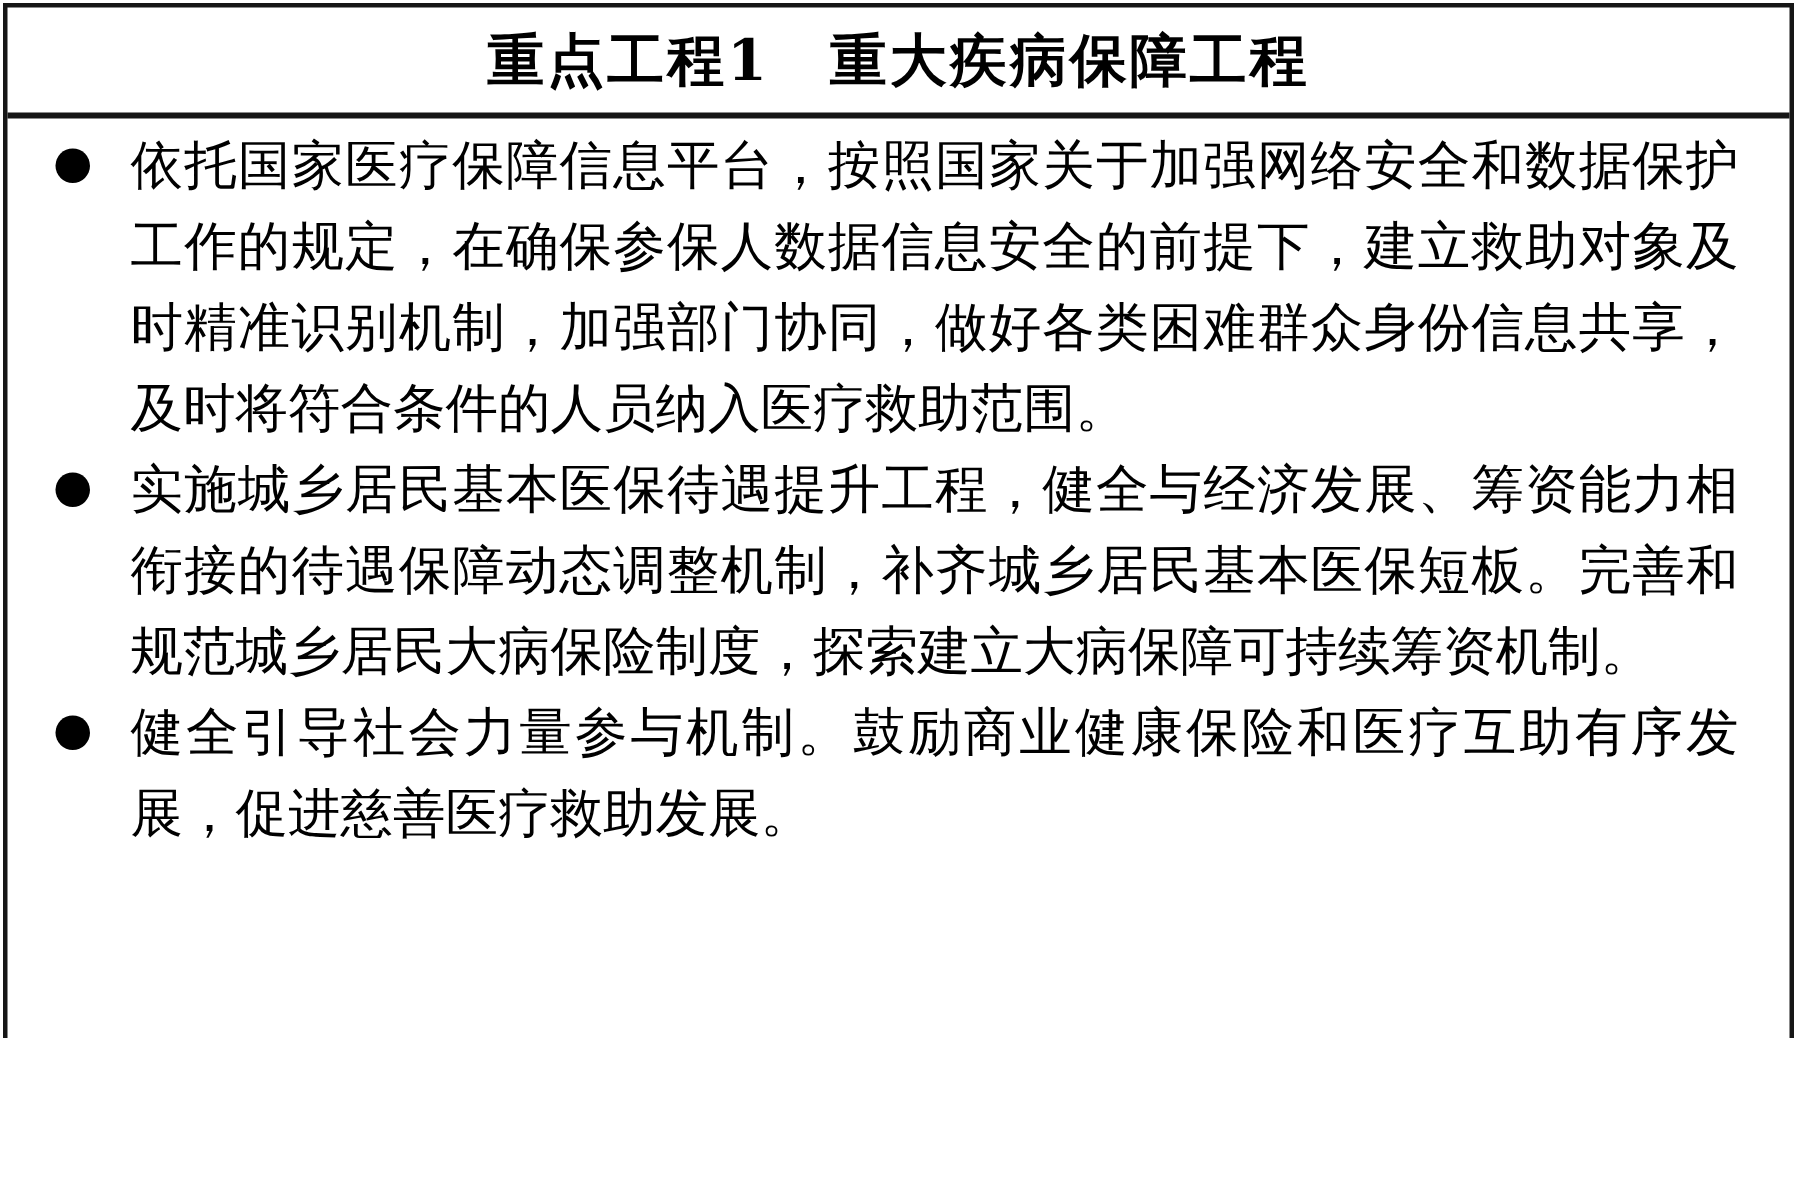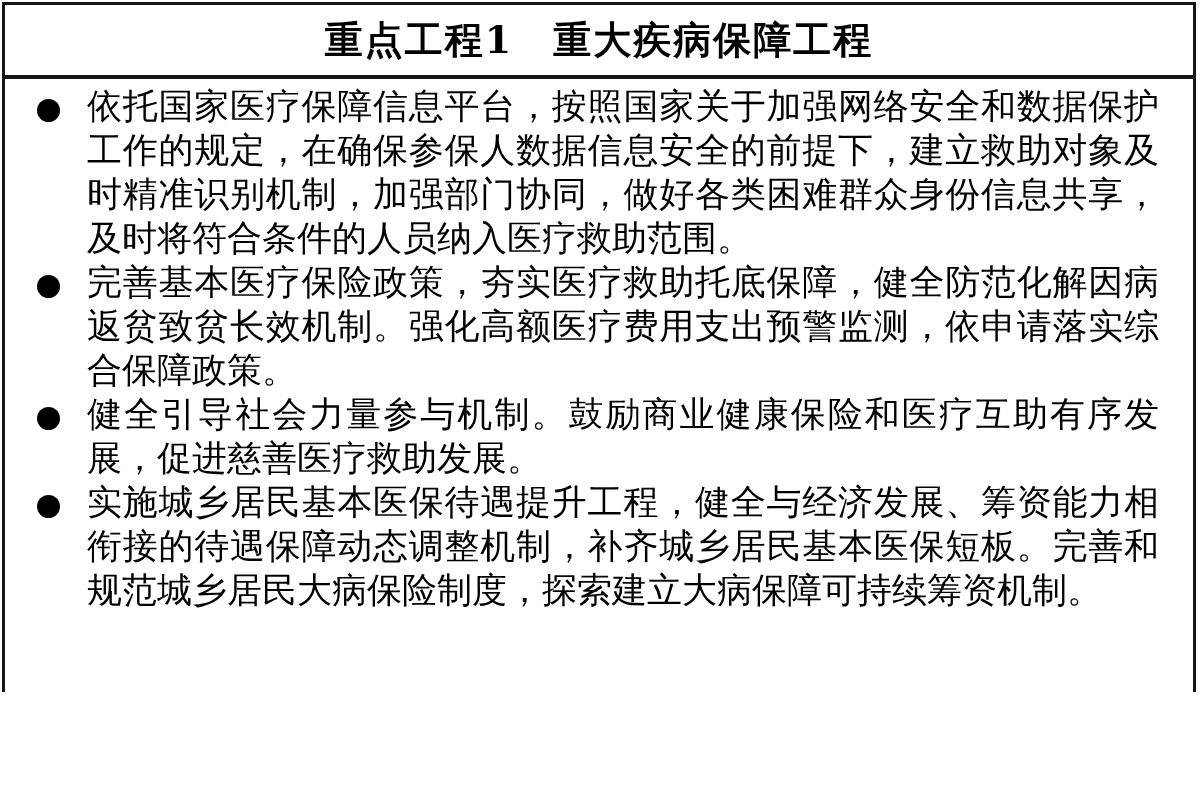--- a/index.html
+++ b/index.html
@@ -49,21 +49,21 @@
     flex: 0 0 auto;
     width: 23px;
     height: 23px;
     border-radius: 50%;
     background: #000000;
     margin: 15px 27px 0 8px;
   }
   .bullet-text {
     flex: 1 1 auto;
     font-size: 35px;
-    line-height: 44px;
+    line-height: 54px;
     color: #000000;
     text-align: justify;
     text-justify: inter-ideograph;
   }
 </style>
 </head>
 <body>
 
 <div class="page">
   <div class="frame">
@@ -72,31 +72,27 @@
       <div class="title">重点工程1　重大疾病保障工程</div>
     </div>
 
     <div class="body">
 
       <div class="bullet-item">
         <span class="dot"></span>
         <div class="bullet-text">依托国家医疗保障信息平台，按照国家关于加强网络安全和数据保护工作的规定，在确保参保人数据信息安全的前提下，建立救助对象及时精准识别机制，加强部门协同，做好各类困难群众身份信息共享，及时将符合条件的人员纳入医疗救助范围。</div>
       </div>
 
+
       <div class="bullet-item">
         <span class="dot"></span>
-        <div class="bullet-text">完善基本医疗保险政策，夯实医疗救助托底保障，健全防范化解因病返贫致贫长效机制。强化高额医疗费用支出预警监测，依申请落实综合保障政策。</div>
+        <div class="bullet-text">实施城乡居民基本医保待遇提升工程，健全与经济发展、筹资能力相衔接的待遇保障动态调整机制，补齐城乡居民基本医保短板。完善和规范城乡居民大病保险制度，探索建立大病保障可持续筹资机制。</div>
       </div>
 
       <div class="bullet-item">
         <span class="dot"></span>
         <div class="bullet-text">健全引导社会力量参与机制。鼓励商业健康保险和医疗互助有序发展，促进慈善医疗救助发展。</div>
-      </div>
-
-      <div class="bullet-item">
-        <span class="dot"></span>
-        <div class="bullet-text">实施城乡居民基本医保待遇提升工程，健全与经济发展、筹资能力相衔接的待遇保障动态调整机制，补齐城乡居民基本医保短板。完善和规范城乡居民大病保险制度，探索建立大病保障可持续筹资机制。</div>
       </div>
 
 
     </div>
   </div>
 </div>
 
 </body></html>

